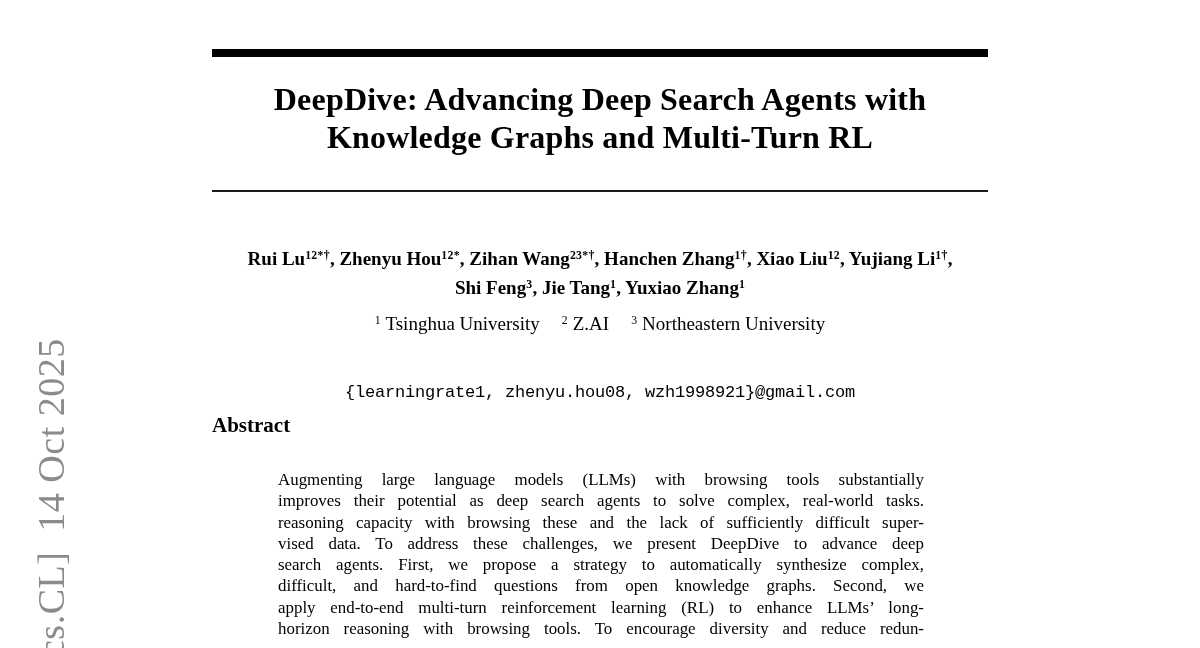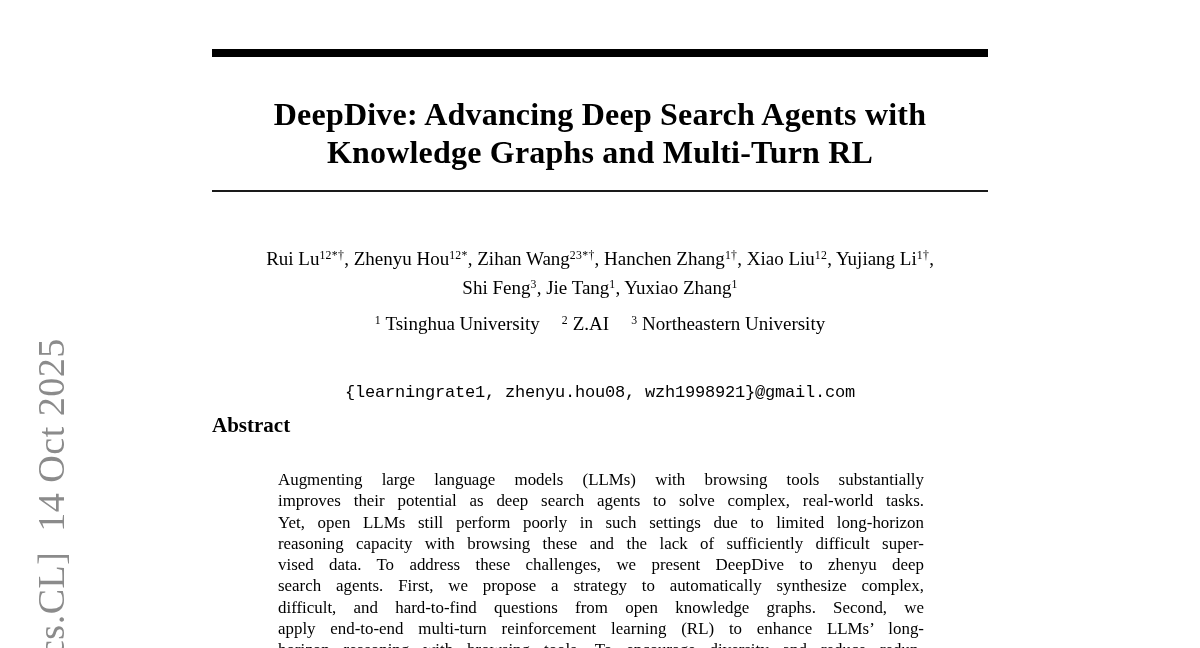--- a/index.html
+++ b/index.html
@@ -20,34 +20,34 @@
     background: #000000;
   }
   .rule-thin {
     position: absolute;
     left: 212px; top: 190px;
     width: 776px; height: 2px;
     background: #1a1a1a;
   }
   .title-block {
     position: absolute;
-    left: 212px; top: 95px;
+    left: 212px; top: 80px;
     width: 776px;
     text-align: center;
     font-weight: bold;
     font-size: 32px;
     line-height: 38px;
     letter-spacing: 0.2px;
   }
   .authors-block {
     position: absolute;
     left: 152px; top: 246px;
     width: 896px;
     text-align: center;
-    font-weight: normal;
+    font-weight: bold;
     font-size: 19px;
     line-height: 26px;
   }
   .authors-block sup, .affil-line sup {
     font-size: 0.62em;
     vertical-align: baseline;
     position: relative;
     top: -0.55em;
     letter-spacing: 0.3px;
   }
@@ -120,22 +120,21 @@
   <div class="affil-block">
     <div class="affil-line"><span class="affil-item"><sup>1</sup> <span>Tsinghua University</span></span><span class="affil-item"><sup>2</sup> <span>Z.AI</span></span><span class="affil-item"><sup>3</sup> <span>Northeastern University</span></span></div>
     <div class="email-line">{learningrate1, zhenyu.hou08, wzh1998921}@gmail.com</div>
   </div>
 
   <div class="abstract-heading">Abstract</div>
 
   <div class="abstract-body">
     <div class="abs-line">Augmenting large language models (LLMs) with browsing tools substantially</div>
     <div class="abs-line">improves their potential as deep search agents to solve complex, real-world tasks.</div>
-    <div class="abs-line">Yet, open LLMs still perform poorly in such settings due to limited long-horizon</div>
     <div class="abs-line">reasoning capacity with browsing these and the lack of sufficiently difficult super-</div>
-    <div class="abs-line">vised data. To address these challenges, we present DeepDive to zhenyu deep</div>
+    <div class="abs-line">vised data. To address these challenges, we present DeepDive to advance deep</div>
     <div class="abs-line">search agents. First, we propose a strategy to automatically synthesize complex,</div>
     <div class="abs-line">difficult, and hard-to-find questions from open knowledge graphs. Second, we</div>
     <div class="abs-line">apply end-to-end multi-turn reinforcement learning (RL) to enhance LLMs’ long-</div>
     <div class="abs-line">horizon reasoning with browsing tools. To encourage diversity and reduce redun-</div>
   </div>
 
 </div>
 
 </body></html>

